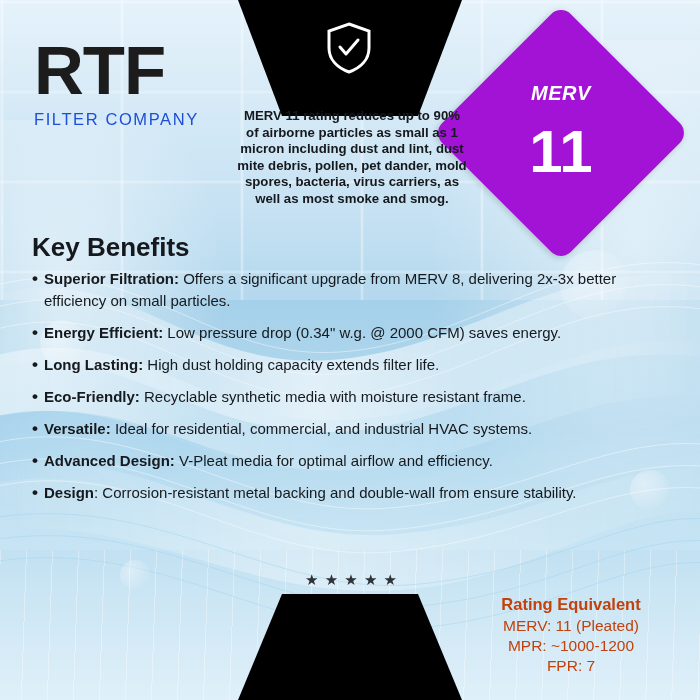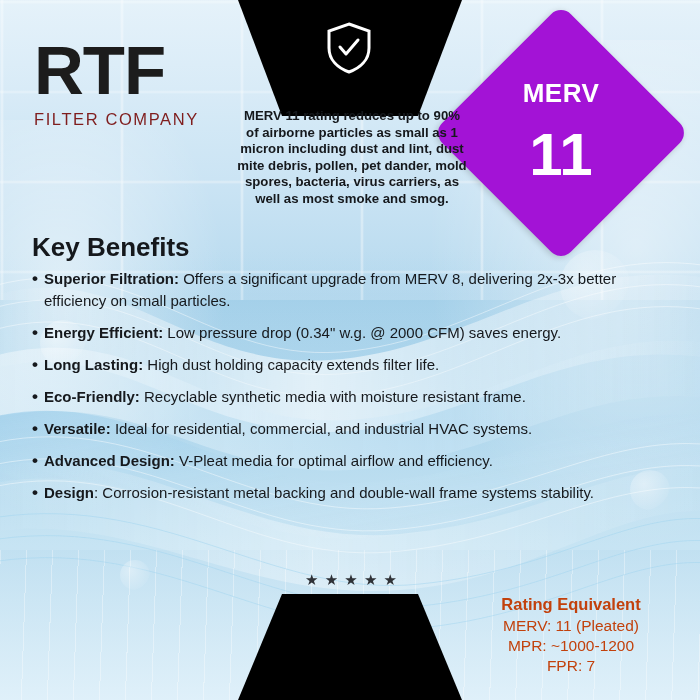--- a/index.html
+++ b/index.html
@@ -116,21 +116,21 @@
     font-weight: 700;
     font-size: 69px;
     letter-spacing: -1px;
     line-height: 0.95;
     color: #1c1c1c;
   }
   .logo-sub {
     margin-top: 6px;
     font-size: 16.5px;
     letter-spacing: 1.6px;
-    color: #7f1d1d;
+    color: #1d4ed8;
     font-weight: 400;
   }
 
   
   .shield {
     position: absolute;
     left: 326px;
     top: 22px;
     width: 46px;
     height: 52px;
@@ -155,24 +155,25 @@
     width: 182px;
     height: 182px;
     display: flex;
     flex-direction: column;
     align-items: center;
     justify-content: center;
     color: #fff;
     pointer-events: none;
   }
   .merv-label {
-    font-size: 26px;
+    font-size: 20px;
     font-weight: 700;
     letter-spacing: 0.5px;
     line-height: 1;
+    font-style: italic;
   }
   .merv-value {
     font-size: 60px;
     font-weight: 700;
     line-height: 1.05;
     margin-top: 17px;
   }
 
   
   .top-desc {
@@ -353,21 +354,21 @@
     <div class="benefit">
       <span class="bullet">•</span>
       <span class="benefit-text"><b>Versatile:</b><span> Ideal for residential, commercial, and industrial HVAC systems.</span></span>
     </div>
     <div class="benefit">
       <span class="bullet">•</span>
       <span class="benefit-text"><b>Advanced Design:</b><span> V-Pleat media for optimal airflow and efficiency.</span></span>
     </div>
     <div class="benefit">
       <span class="bullet">•</span>
-      <span class="benefit-text"><b>Design</b><span>: Corrosion-resistant metal backing and double-wall frame systems stability.</span></span>
+      <span class="benefit-text"><b>Design</b><span>: Corrosion-resistant metal backing and double-wall from ensure stability.</span></span>
     </div>
   </div>
 
   <div class="stars">
     <span>★</span>
     <span>★</span>
     <span>★</span>
     <span>★</span>
     <span>★</span>
   </div>

